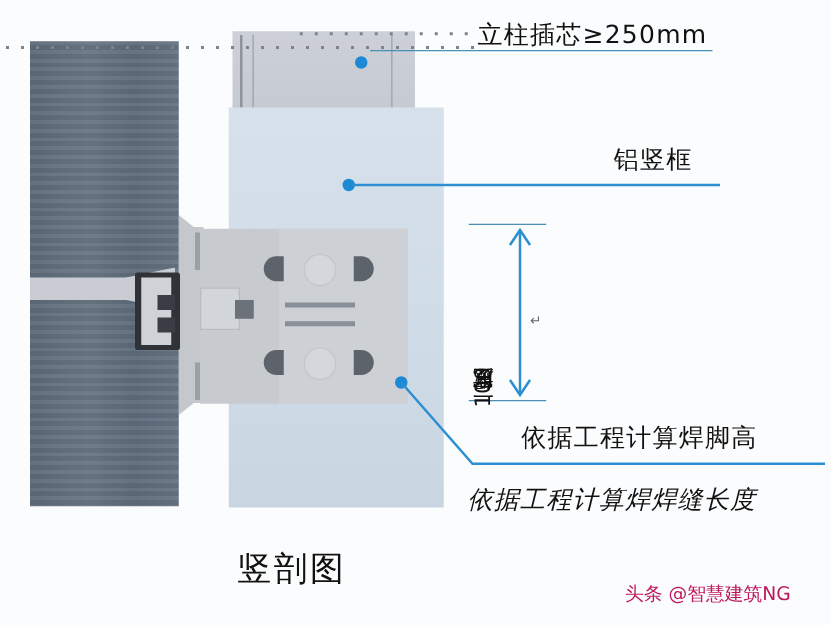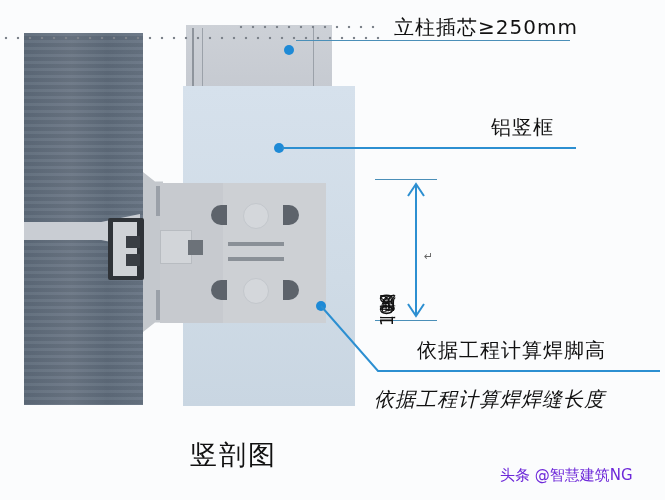--- a/index.html
+++ b/index.html
@@ -83,21 +83,21 @@
   
   .leader { height: 2px; background: #2c8fd1; }
   .dot { width: 10px; height: 10px; border-radius: 50%; background: #1e8ad6; }
   .label { font-size: 20px; letter-spacing: 1px; white-space: nowrap; color: #111; }
   .dim-text {
     left: 375px; top: 178px; width: 24px; height: 148px;
     writing-mode: vertical-rl; transform: rotate(180deg);
     font-size: 17px; white-space: nowrap; color: #111;
   }
   .title { left: 190px; top: 437px; font-size: 27px; letter-spacing: 2px; color: #111; }
-  .watermark { left: 500px; top: 466px; font-size: 15px; color: #6d28d9; }
+  .watermark { left: 500px; top: 466px; font-size: 15px; color: #be185d; }
 </style>
 </head>
 <body>
 
 <div class="abs wall"></div>
 <div class="abs wall-slot"></div>
 <div class="abs wall-slot-taper"></div>
 
 <div class="abs embed-plate"></div>
 <div class="abs embed-bar"></div>
@@ -127,21 +127,21 @@
 <div class="abs channel"></div>
 <div class="abs channel-inner"></div>
 <div class="abs channel-lip1"></div>
 <div class="abs channel-lip2"></div>
 
 <div class="abs dots"></div>
 <div class="abs dots2"></div>
 
 <div class="abs dot" style="left:284px;top:45px;"></div>
 <div class="abs leader" style="left:296px;top:40px;width:274px;height:1px;background:#4a8fb8;"></div>
-<div class="abs label" style="left:382px;top:14px;margin-left:12px;">立柱插芯≥250mm</div>
+<div class="abs label" style="left:382px;top:14px;">立柱插芯≥250mm</div>
 
 <div class="abs dot" style="left:274px;top:143px;"></div>
 <div class="abs leader" style="left:282px;top:147px;width:294px;"></div>
 <div class="abs label" style="left:491px;top:114px;">铝竖框</div>
 
 <div class="abs" style="left:375px;top:179px;width:62px;height:1px;background:#4a8fb8;"></div>
 <div class="abs" style="left:375px;top:320px;width:62px;height:1px;background:#4a8fb8;"></div>
 <svg class="abs" style="left:404px;top:180px;" width="24" height="140">
   <line x1="12" y1="4" x2="12" y2="136" stroke="#2c8fd1" stroke-width="2"></line>
   <polyline points="4,16 12,4 20,16" fill="none" stroke="#2c8fd1" stroke-width="2"></polyline>

